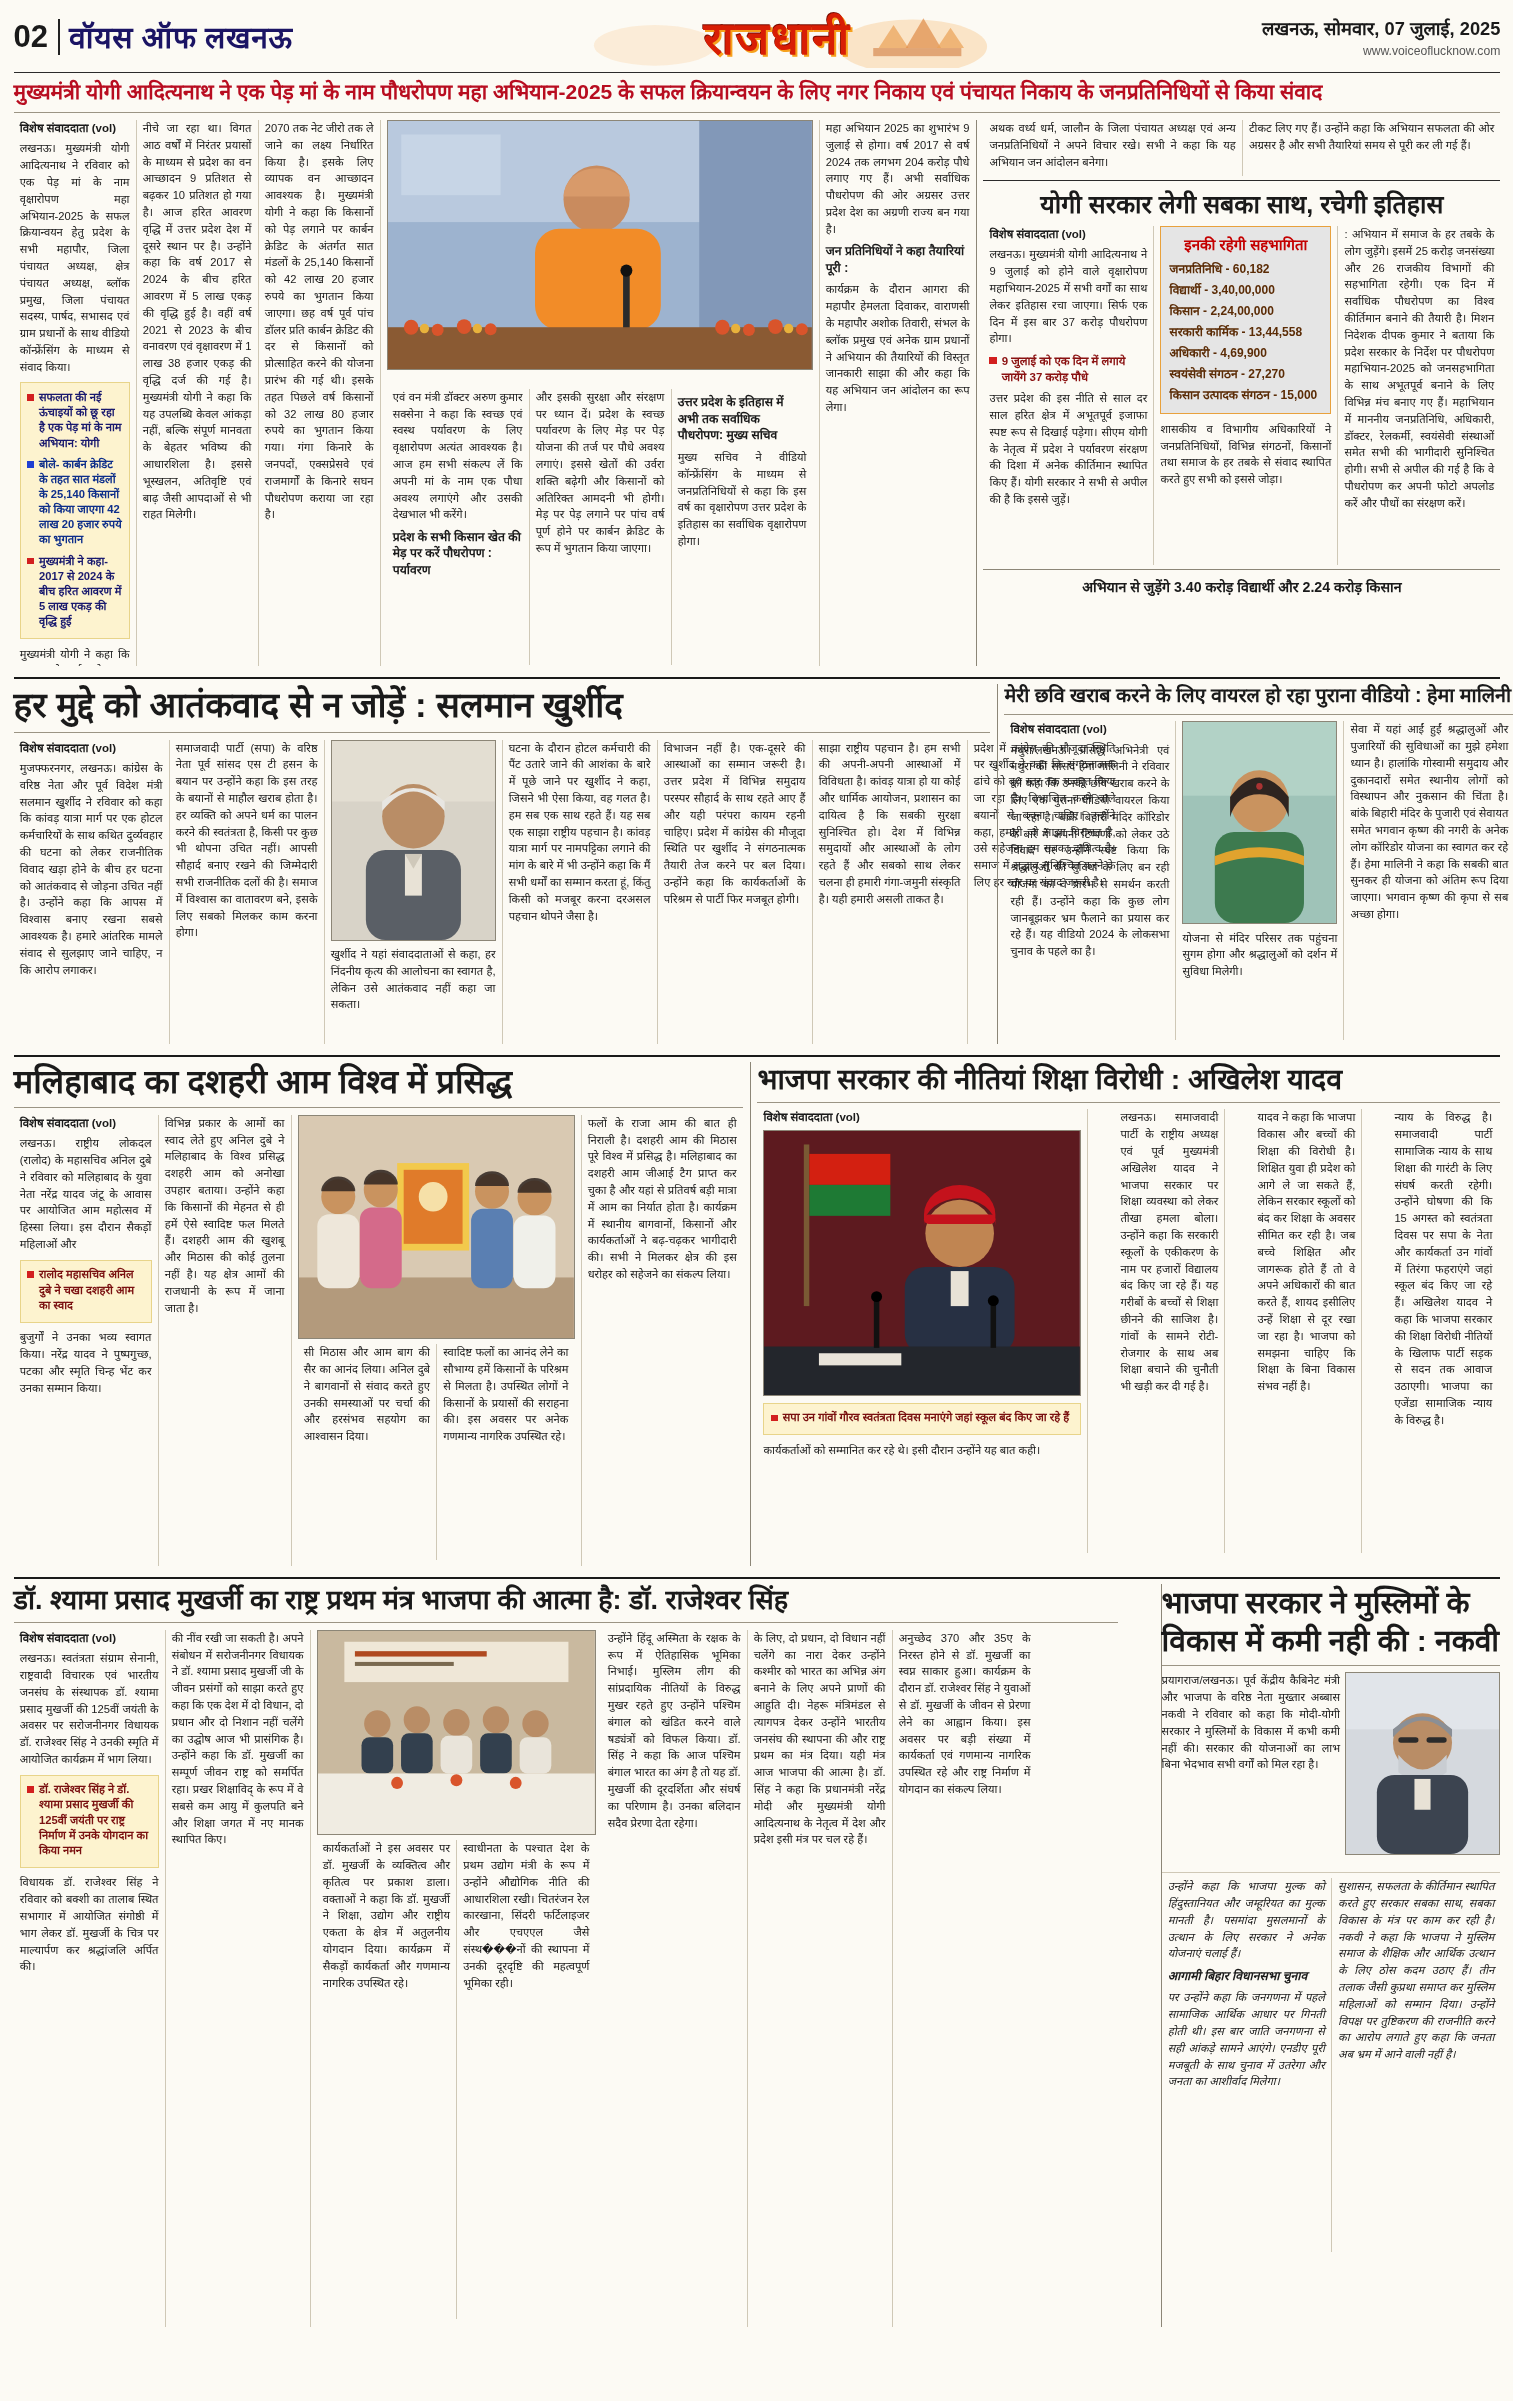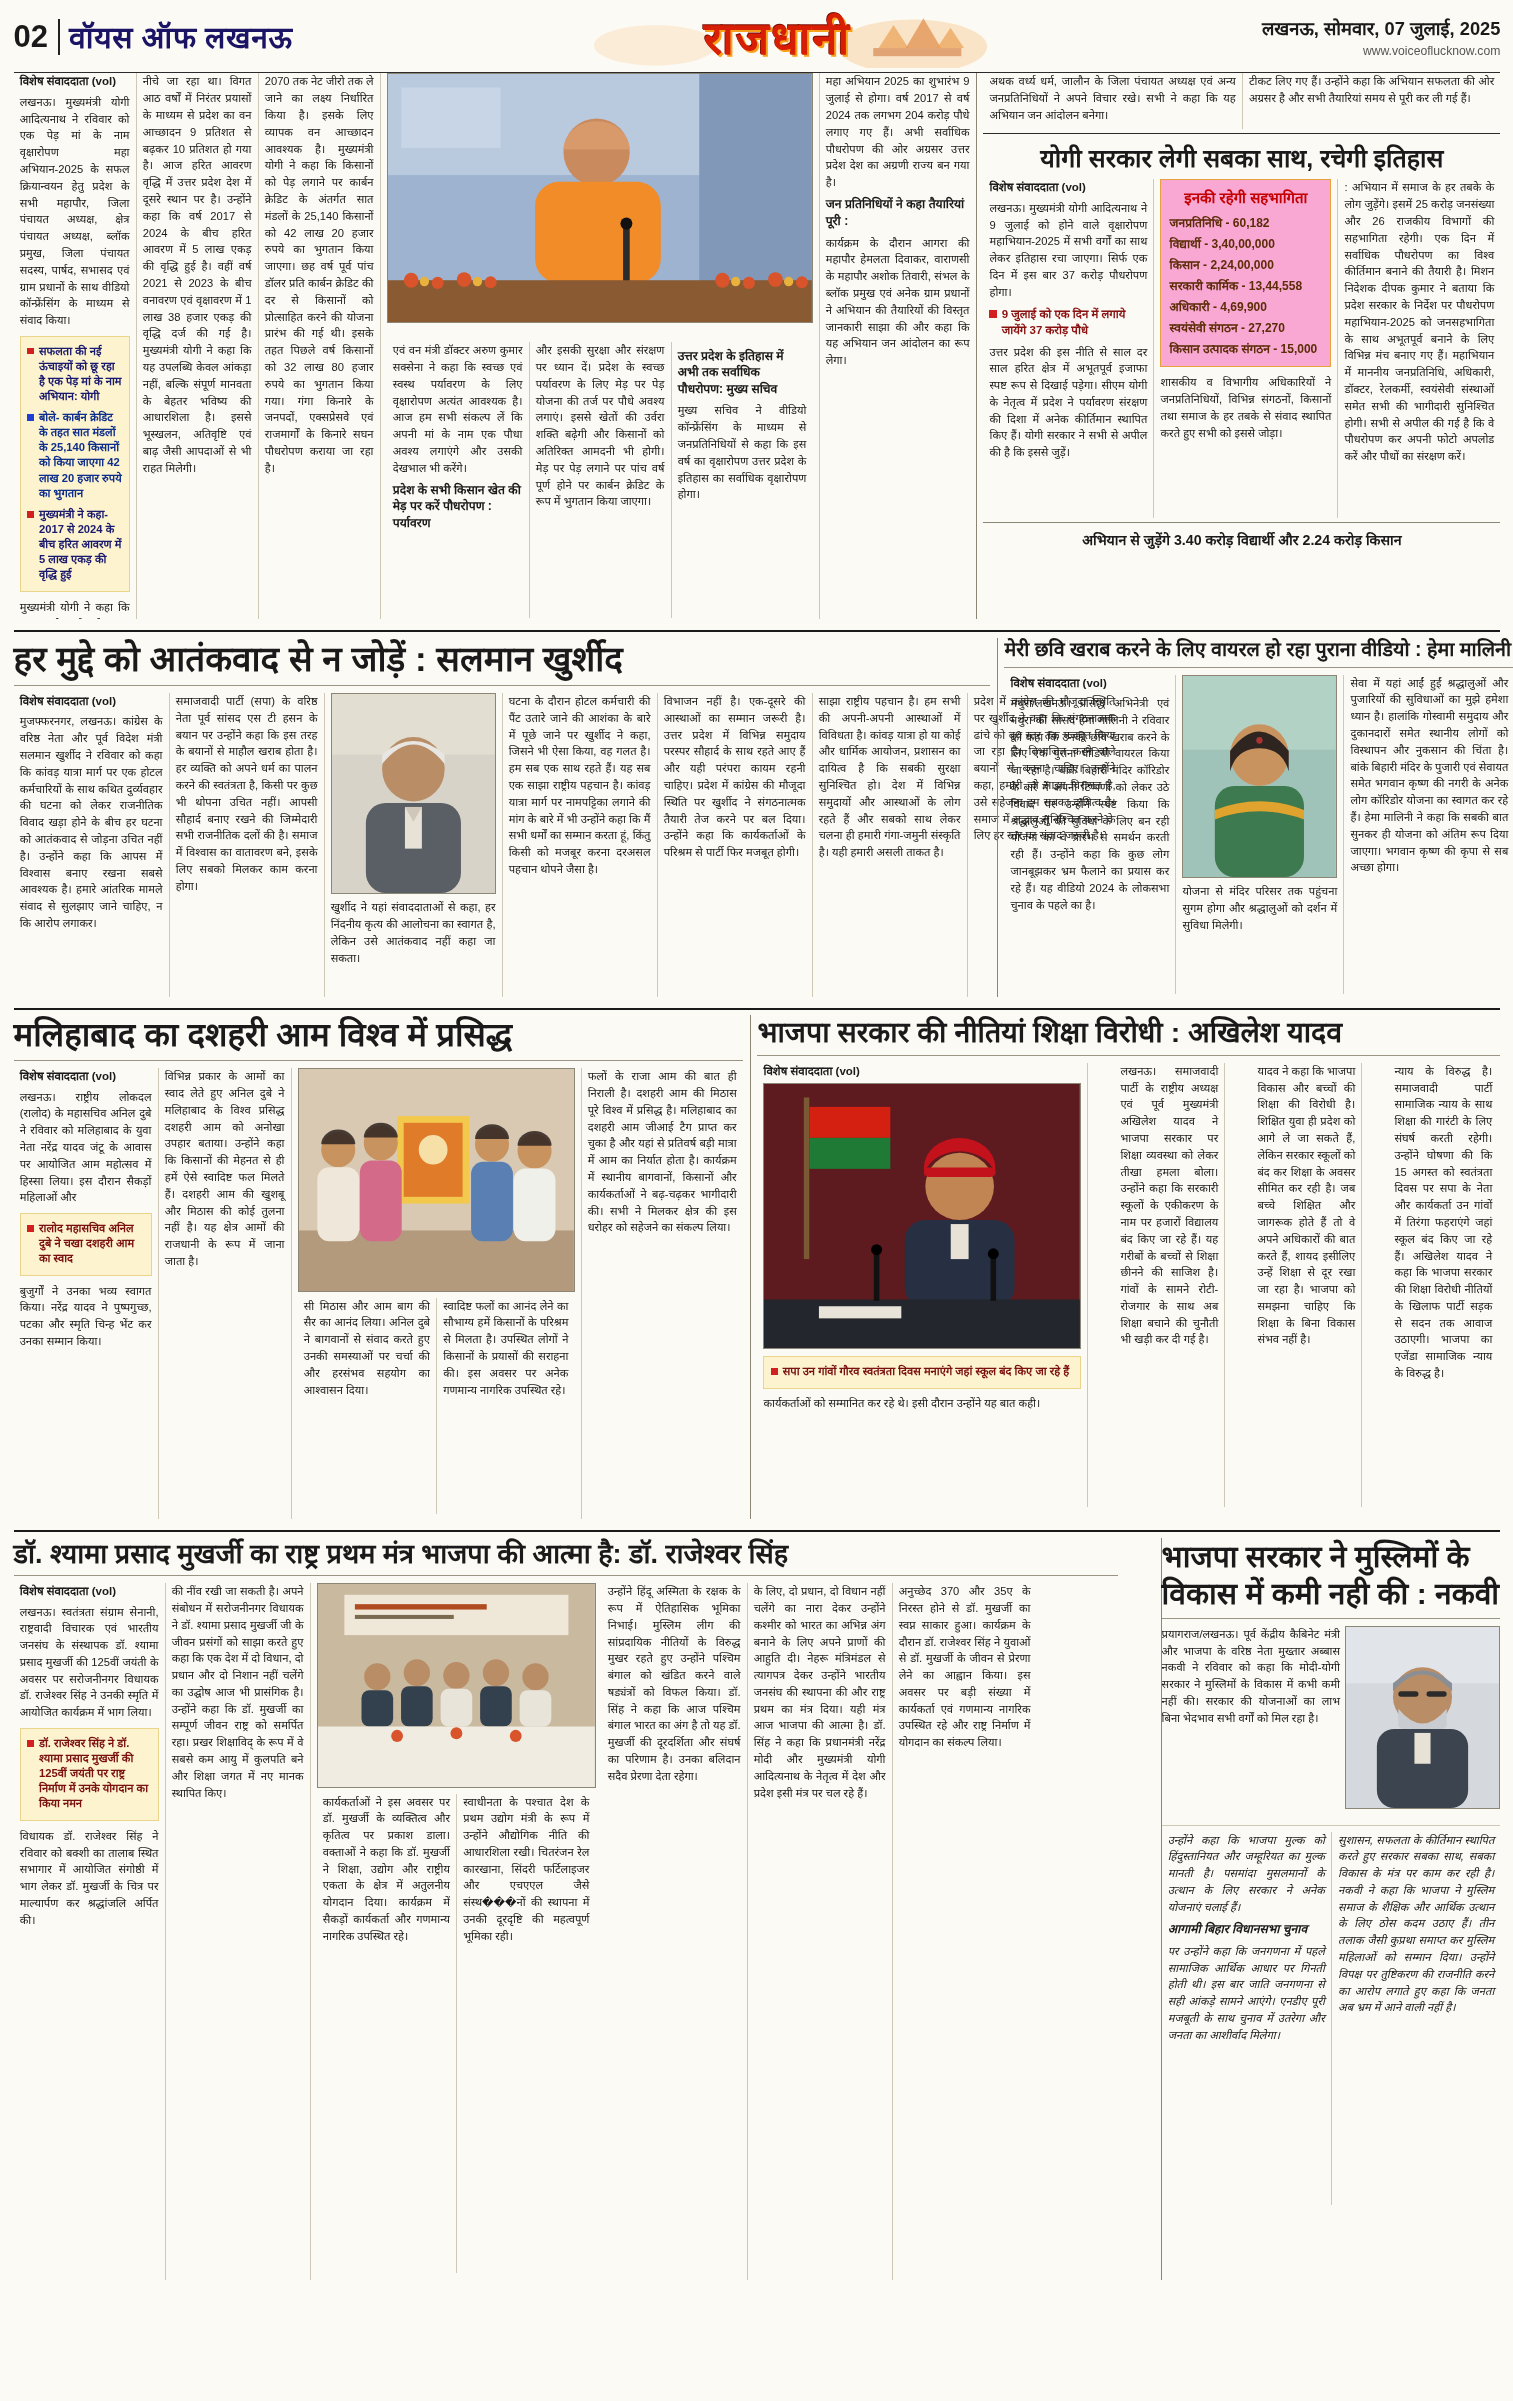--- a/index.html
+++ b/index.html
@@ -51,21 +51,21 @@
   .midcols{display:flex;height:288px;margin-top:6.8px;}
   .midcols .col{width:33.33%;margin-top:12px;}
   .strip{display:flex;height:56px;overflow:hidden;margin-bottom:4.1px;}
   .strip .col{width:50%;}
   .side{border-top:1.4px solid #2b2b2b;padding-top:5.4px;display:flex;flex-direction:column;flex:1;}
   .side-h{font-size:25px;font-weight:bold;text-align:center;line-height:1.2;padding:2.7px 0 6.8px;}
   .side-body{display:flex;height:339px;}
   .side-cA{width:170px;}
   .side-cB{width:184px;}
   .side-cC{flex:1;}
-  .stats{background:#f9a8d4;border:1.4px solid #e8a13c;padding:6.8px 8.1px;margin-bottom:6.8px;}
+  .stats{background:#e5e5e5;border:1.4px solid #e8a13c;padding:6.8px 8.1px;margin-bottom:6.8px;}
   .stats-title{font-size:15px;font-weight:bold;color:#c40000;text-align:center;margin-bottom:5.4px;}
   .stat{font-size:12px;font-weight:bold;color:#5b2c06;line-height:1.75;}
   .side-foot{border-top:0.7px solid #8c8677;margin-top:4.1px;padding:6.8px 2.7px 0;font-size:14.2px;font-weight:bold;text-align:center;}
 
   
   .band{border-top:2px solid #1a1a1a;margin-top:11px;padding-top:5.4px;display:flex;}
   .art-h{font-weight:bold;line-height:1.2;padding-bottom:5.4px;border-bottom:0.7px solid #9b9484;margin-bottom:6.8px;}
 
   
   .kh{width:983px;padding-right:6.8px;}
@@ -139,20 +139,21 @@
       </svg>
       <div class="rajdhani">राजधानी</div>
     </div>
     <div class="tb-right">
       <div class="date">लखनऊ, सोमवार, 07 जुलाई, 2025</div>
       <div class="web">www.voiceoflucknow.com</div>
     </div>
   </header>
 
   <section>
+    <div class="lead-sub">मुख्यमंत्री योगी आदित्यनाथ ने एक पेड़ मां के नाम पौधरोपण महा अभियान-2025 के सफल क्रियान्वयन के लिए नगर निकाय एवं पंचायत निकाय के जनप्रतिनिधियों से किया संवाद</div>
 
     <div class="lead-body cols">
       <div class="col lb-c1">
         <div class="byline">विशेष संवाददाता (vol)</div>
         <p class="bt">लखनऊ। मुख्यमंत्री योगी आदित्यनाथ ने रविवार को एक पेड़ मां के नाम वृक्षारोपण महा अभियान-2025 के सफल क्रियान्वयन हेतु प्रदेश के सभी महापौर, जिला पंचायत अध्यक्ष, क्षेत्र पंचायत अध्यक्ष, ब्लॉक प्रमुख, जिला पंचायत सदस्य, पार्षद, सभासद एवं ग्राम प्रधानों के साथ वीडियो कॉन्फ्रेंसिंग के माध्यम से संवाद किया।</p>
         <div class="hlbox">
           <div class="hl-item">सफलता की नई ऊंचाइयों को छू रहा है एक पेड़ मां के नाम अभियान: योगी</div>
           <div class="hl-item blue">बोले- कार्बन क्रेडिट के तहत सात मंडलों के 25,140 किसानों को किया जाएगा 42 लाख 20 हजार रुपये का भुगतान</div>
           <div class="hl-item">मुख्यमंत्री ने कहा- 2017 से 2024 के बीच हरित आवरण में 5 लाख एकड़ की वृद्धि हुई</div>
         </div>

